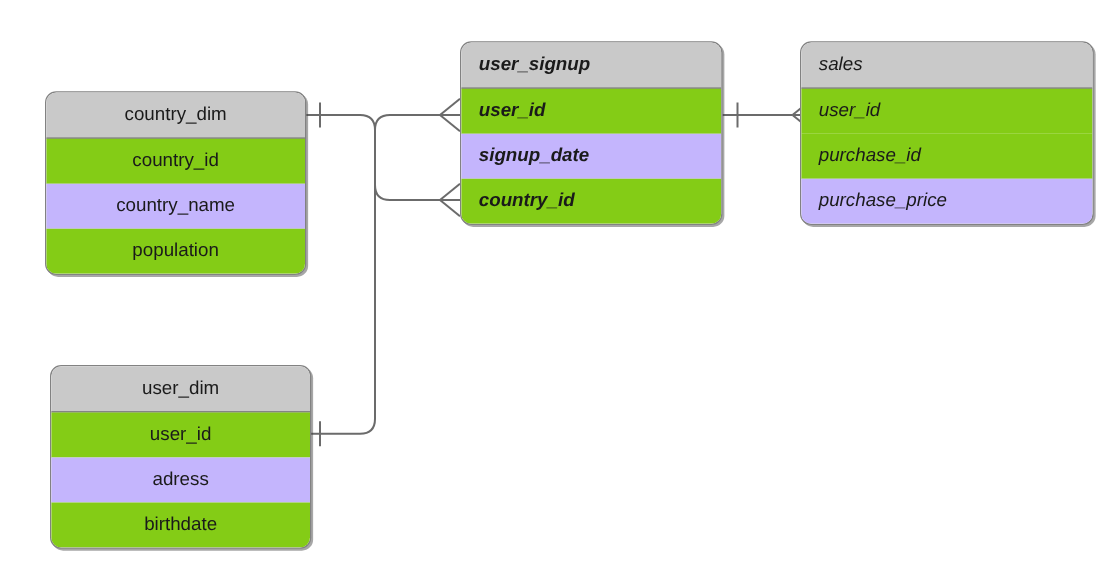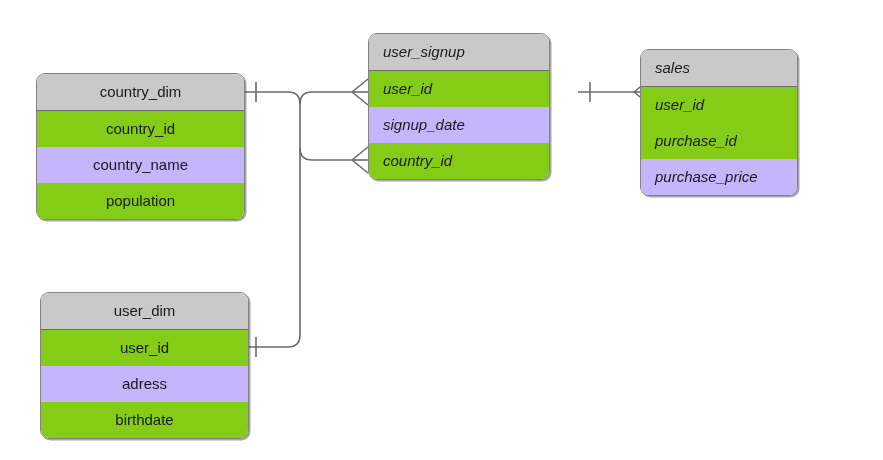--- a/index.html
+++ b/index.html
@@ -106,28 +106,28 @@
     </g>
   </svg>
 
   <div class="entity style-center" style="left:36px; top:33px; width:209px;margin-top:40px;">
     <div class="entity-header">country_dim</div>
     <div class="attr-row">country_id</div>
     <div class="attr-row shaded">country_name</div>
     <div class="attr-row">population</div>
   </div>
 
-  <div class="entity style-italic" style="left:368px; top:33px; width:182px;">
+  <div class="entity style-italic" style="left:368px; top:33px; width:210px;font-weight:bold;">
     <div class="entity-header">user_signup</div>
     <div class="attr-row">user_id</div>
     <div class="attr-row shaded">signup_date</div>
     <div class="attr-row">country_id</div>
   </div>
 
-  <div class="entity style-italic" style="left:640px; top:49px; width:158px;">
+  <div class="entity style-italic" style="left:640px; top:33px; width:235px;">
     <div class="entity-header">sales</div>
     <div class="attr-row">user_id</div>
     <div class="attr-row">purchase_id</div>
     <div class="attr-row shaded">purchase_price</div>
   </div>
 
   <div class="entity style-center" style="left:40px; top:292px; width:209px;">
     <div class="entity-header">user_dim</div>
     <div class="attr-row">user_id</div>
     <div class="attr-row shaded">adress</div>

